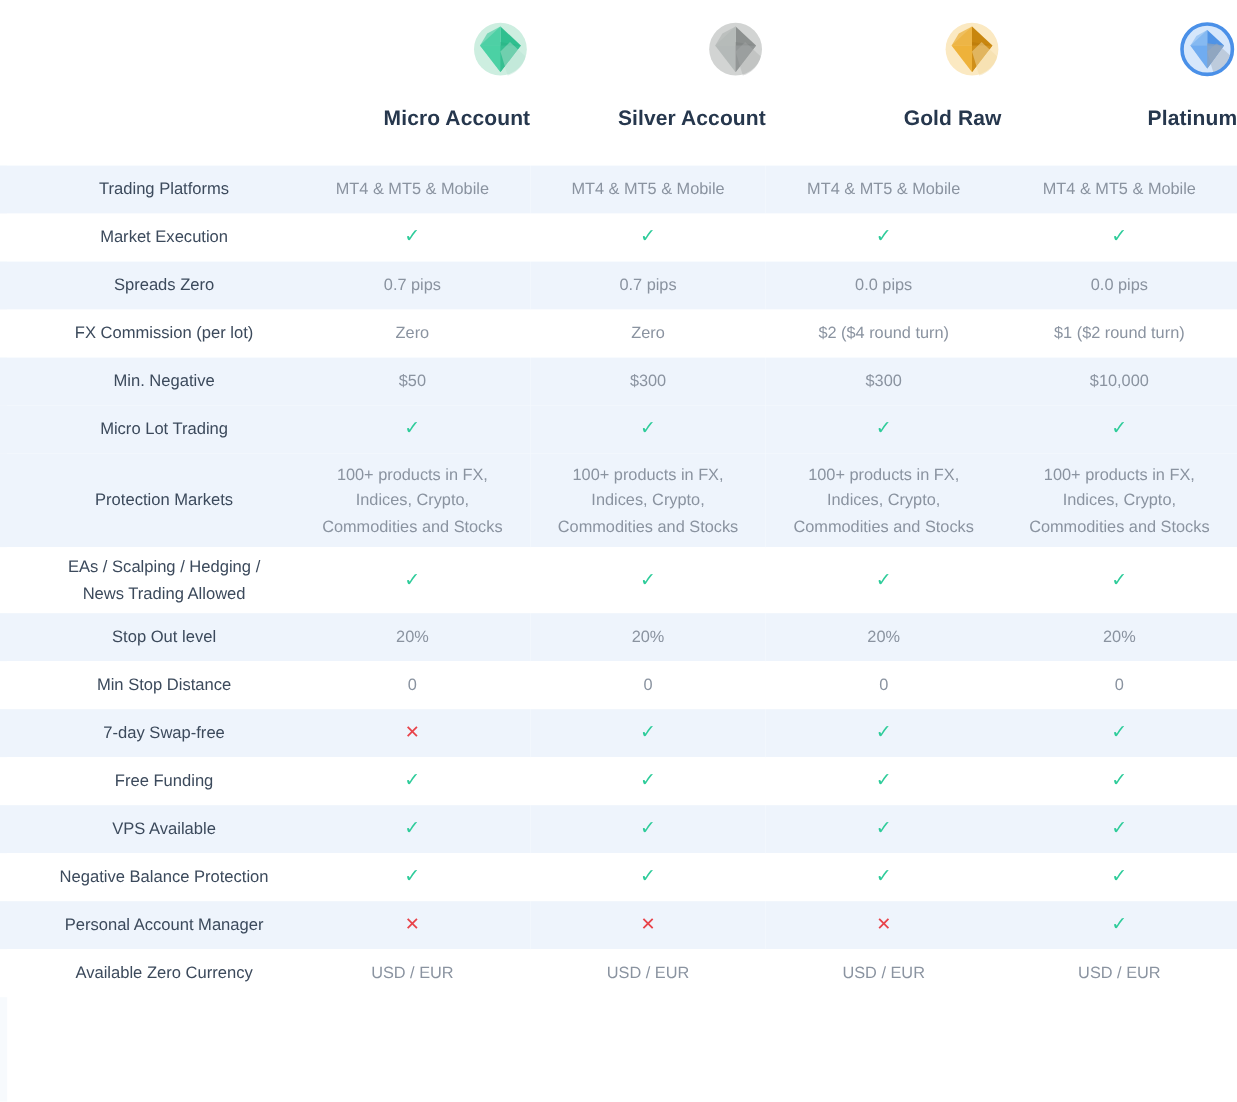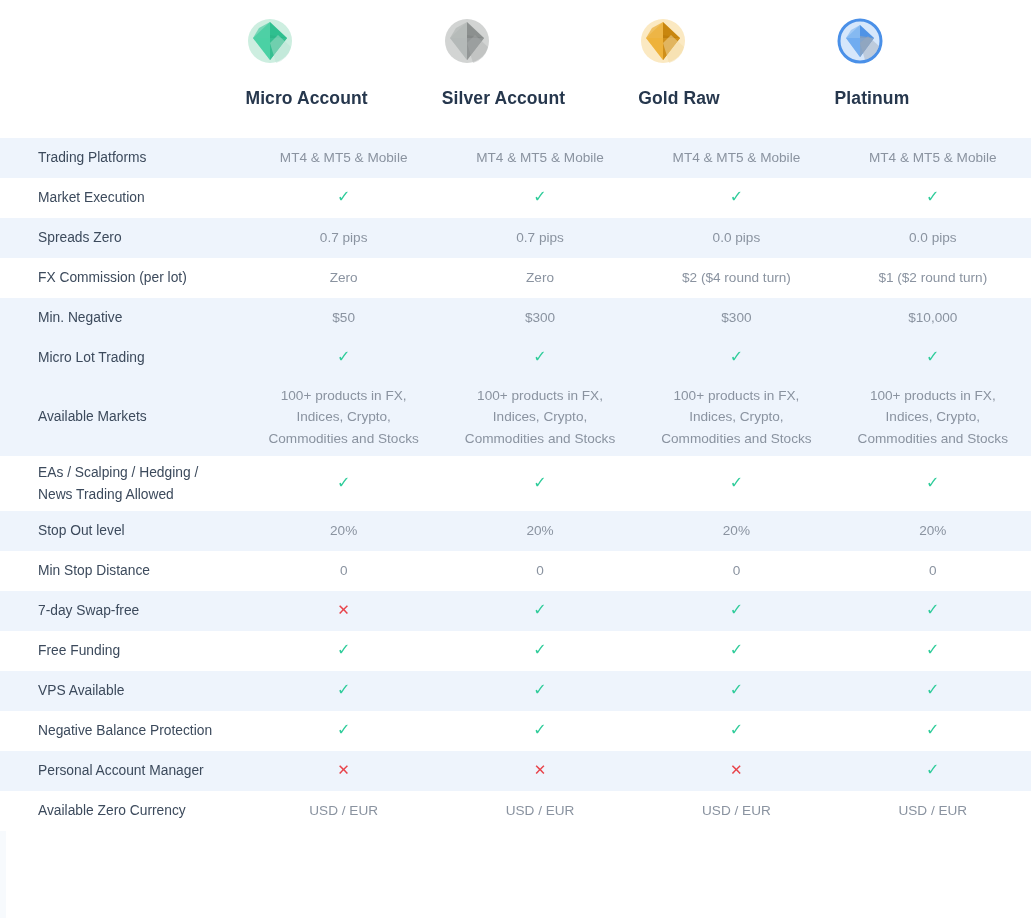--- a/index.html
+++ b/index.html
@@ -48,21 +48,21 @@
   }
   th.col-label { width: 245px; }
   th.col-plan  { width: 196px; }
   td.col-label { width: 245px; }
   td.col-plan  { width: 196px; }
 
   .plan-head {
     height: 138px;
     display: flex;
     flex-direction: column;
-    align-items: flex-start;
+    align-items: flex-end;
     justify-content: flex-start;
     padding-top: 16px;
     box-sizing: border-box;
   }
   .plan-icon {
     width: 50px;
     height: 50px;
     display: block;
   }
   .plan-title {
@@ -82,21 +82,21 @@
     border: 0;
     padding: 0 10px;
     height: 40px;
     font-size: 13.6px;
     color: #8a93a0;
     text-align: center;
     vertical-align: middle;
     line-height: 1.55;
   }
   .table tbody td.col-label {
-    text-align: left;
+    text-align: center;
     padding-left: 38px;
     color: #3c4a5c;
     font-size: 13.8px;
   }
 
   tr.tall td { height: 78px; }
   tr.mid  td { height: 55px; }
 
   .mark {
     font-size: 16px;
@@ -222,21 +222,21 @@
           <td class="col-plan multiline">$10,000</td>
         </tr>
         <tr class="alt">
           <td class="col-label multiline">Micro Lot Trading</td>
           <td class="col-plan"><span class="mark yes">✓</span></td>
           <td class="col-plan"><span class="mark yes">✓</span></td>
           <td class="col-plan"><span class="mark yes">✓</span></td>
           <td class="col-plan"><span class="mark yes">✓</span></td>
         </tr>
         <tr class="alt tall">
-          <td class="col-label multiline">Available Markets</td>
+          <td class="col-label multiline">Protection Markets</td>
           <td class="col-plan multiline">100+ products in FX,
 Indices, Crypto,
 Commodities and Stocks</td>
           <td class="col-plan multiline">100+ products in FX,
 Indices, Crypto,
 Commodities and Stocks</td>
           <td class="col-plan multiline">100+ products in FX,
 Indices, Crypto,
 Commodities and Stocks</td>
           <td class="col-plan multiline">100+ products in FX,

